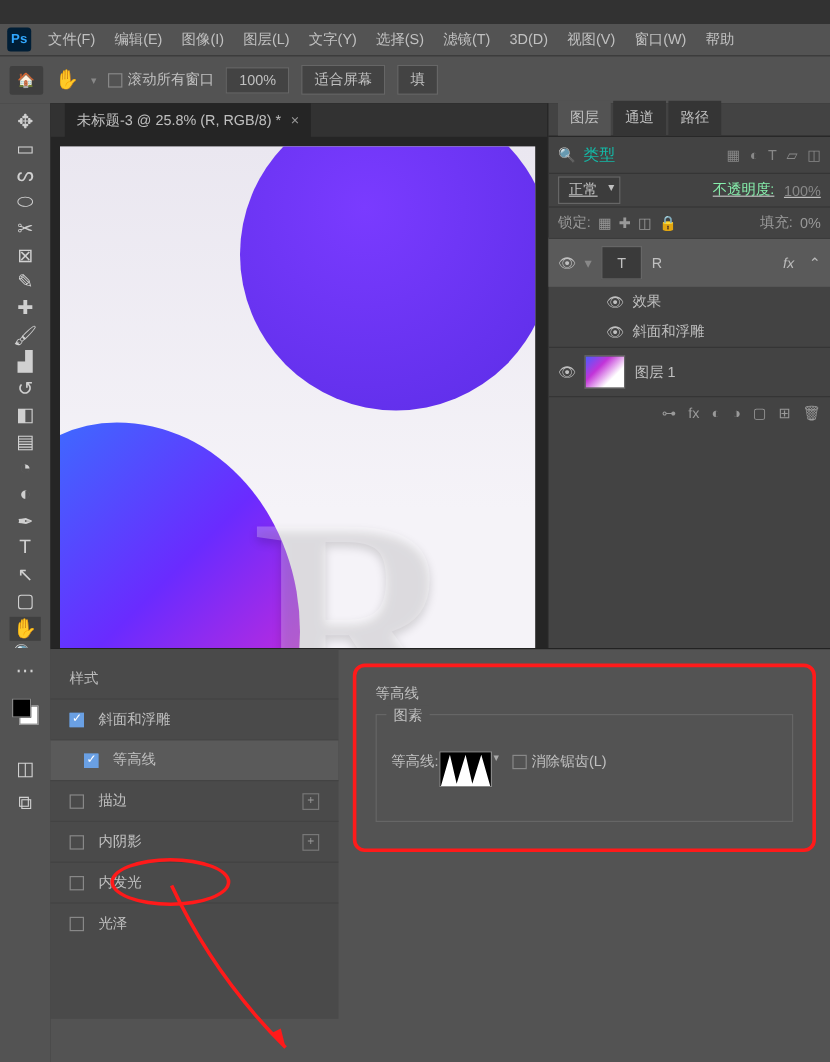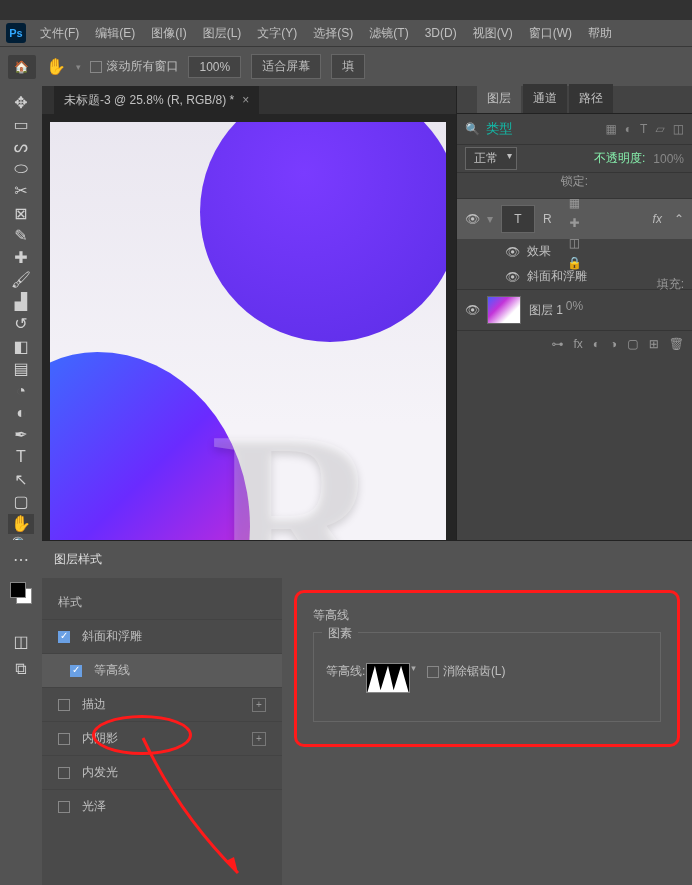--- a/index.html
+++ b/index.html
@@ -28,30 +28,30 @@
 .doc-col { flex: 1; background: #252525; }
 .tab-strip { height: 28px; display: flex; align-items: center; padding-left: 12px; font-size: 12px; background: #323232; }
 .tab { padding: 6px 10px; background: #252525; }
 .tab .close { margin-left: 8px; color: #999; }
 .canvas { margin: 8px 0 0 8px; width: 396px; height: 432px; background: linear-gradient(180deg,#eae7f0 0%, #f5f3f8 70%); position: relative; overflow: hidden; }
 .circle1 { position: absolute; top: -40px; left: 150px; width: 260px; height: 260px; border-radius: 50%; background: radial-gradient(circle at 40% 35%, #7a3bff, #5b2de6); }
 .blob { position: absolute; left: -80px; top: 230px; width: 280px; height: 320px; border-radius: 50% 60% 50% 50%; background: linear-gradient(135deg, #3b6eff 10%, #6a2bff 50%, #d82bd1 90%); }
 .letter { position: absolute; left: 160px; top: 255px; font-size: 240px; font-weight: 700; color: rgba(255,255,255,0.25); text-shadow: 0 4px 8px rgba(0,0,0,0.15); font-family: Georgia, serif; }
 
 .panel-col { width: 236px; background: #434343; border-left: 1px solid #222; font-size: 12px; }
-.p-tabs { height: 28px; display: flex; align-items: end; padding-left: 20px; gap: 2px; border-bottom: 1px solid #222; }
+.p-tabs { height: 28px; display: flex; align-items: end; padding-left: 8px; gap: 2px; border-bottom: 1px solid #222; }
 .p-tab { padding: 6px 10px; background: #353535; cursor: pointer; }
 .p-tab.active { background: #535353; }
 .p-search { height: 30px; display: flex; align-items: center; padding: 0 8px; gap: 6px; }
 .p-search input { background: transparent; border: none; color: #14b8a6; width: 50px; outline: none; }
 .p-icons { margin-left: auto; display: flex; gap: 8px; color: #888; }
-.p-blend { height: 28px; display: flex; align-items: center; padding: 0 8px; gap: 8px; border-top: 1px solid #353535; }
+.p-blend { height: 28px; display: flex; align-items: center; padding: 0 8px; gap: 8px; border-top: 1px solid #353535; text-decoration: underline; }
 .sel { border: 1px solid #666; padding: 2px 18px 2px 8px; background: #3c3c3c; position: relative; }
 .sel::after { content: "▾"; position: absolute; right: 4px; top: 2px; font-size: 10px; }
-.p-lock { height: 26px; display: flex; align-items: center; padding: 0 8px; gap: 6px; border-top: 1px solid #353535; color: #999; flex-direction: column; }
+.p-lock { height: 26px; display: flex; align-items: center; padding: 0 8px; gap: 6px; border-top: 1px solid #353535; color: #999; }
 .layer { display: flex; align-items: center; padding: 6px 8px; border-top: 1px solid #353535; gap: 8px; }
 .layer.active { background: #5a5a5a; }
 .eye { width: 14px; }
 .thumb { width: 34px; height: 28px; border: 1px solid #666; display: flex; align-items: center; justify-content: center; background: #3a3a3a; }
 .thumb.img { background: linear-gradient(135deg,#4a5cff,#c233d8,#fff 70%); }
 .fx-tag { margin-left: auto; font-style: italic; color: #bbb; }
 .sub { padding: 4px 8px 4px 48px; display: flex; align-items: center; gap: 8px; }
 .p-footer { display: flex; justify-content: flex-end; gap: 10px; padding: 6px 8px; border-top: 1px solid #353535; color: #999; }
 
 .layerstyle { position: absolute; left: 42px; top: 540px; right: 0; bottom: 0; background: #535353; border-top: 1px solid #222; font-size: 12px; }
@@ -211,21 +211,20 @@
   <div class="tool">⋯</div>
   <div class="swatch">
       <div class="bg"></div>
       <div class="fg"></div>
     </div>
   <div class="tool" style="margin-top:22px">◫</div>
   <div class="tool">⧉</div>
 </div>
 
 <div class="layerstyle">
-  <div class="ls-title">图层样式</div>
   <div class="ls-body">
     <div class="ls-left">
       <div class="ls-head">样式</div>
       <div class="ls-row">
           <span class="cbx checked"></span>
           <span>斜面和浮雕</span>
         </div>
       <div class="ls-row" style="background:#5a5a5a;padding-left:28px">
           <span class="cbx checked"></span>
           <span>等高线</span>

